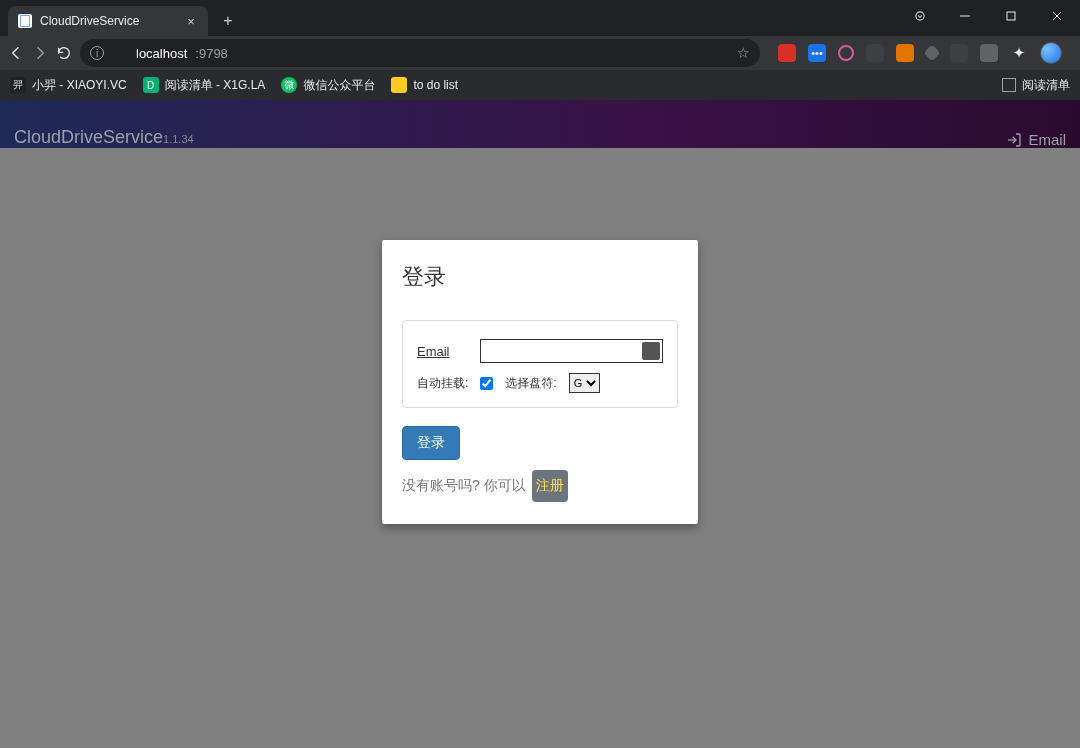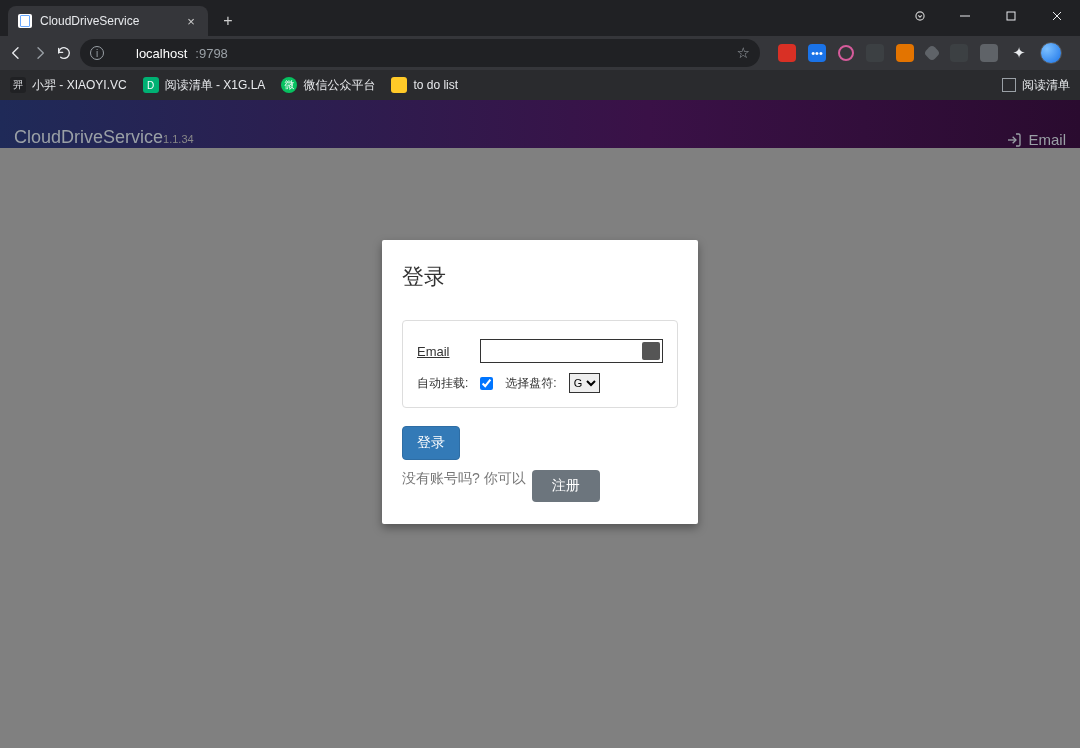--- a/index.html
+++ b/index.html
@@ -132,23 +132,23 @@
     position:absolute;right:3px;top:3px;width:18px;height:18px;background:#555;border-radius:2px;
   }
   .opts{font-size:12px;color:#333;margin-top:4px;}
   .opts .line1{display:flex;align-items:center;gap:4px;margin-left:4px;margin-bottom:6px;}
   .opts .line2{display:flex;align-items:center;gap:12px;}
   .opts select{height:20px;border:1px solid #333;font-size:11px;}
   .btn-primary{
     margin-top:18px;background:#337ab7;color:#fff;border:1px solid #2e6da4;border-radius:4px;
     padding:7px 14px;font-size:14px;cursor:pointer;
   }
-  .reg-line{margin-top:10px;font-size:14px;color:#777;display:flex;gap:6px;}
+  .reg-line{margin-top:10px;font-size:14px;color:#777;display:flex;align-items:center;gap:6px;}
   .btn-gray{
-    background:#6c757d;color:#ffffff;border:none;border-radius:4px;padding:7px 20px;font-size:14px;cursor:pointer;
+    background:#6c757d;color:#fde047;border:none;border-radius:4px;padding:7px 4px;font-size:14px;cursor:pointer;
   }
 </style>
 </head>
 <body>
 
 <div class="titlebar">
   <div class="tabs-region">
     <div class="tab">
       <span class="favicon"></span>
       <span>CloudDriveService</span>

